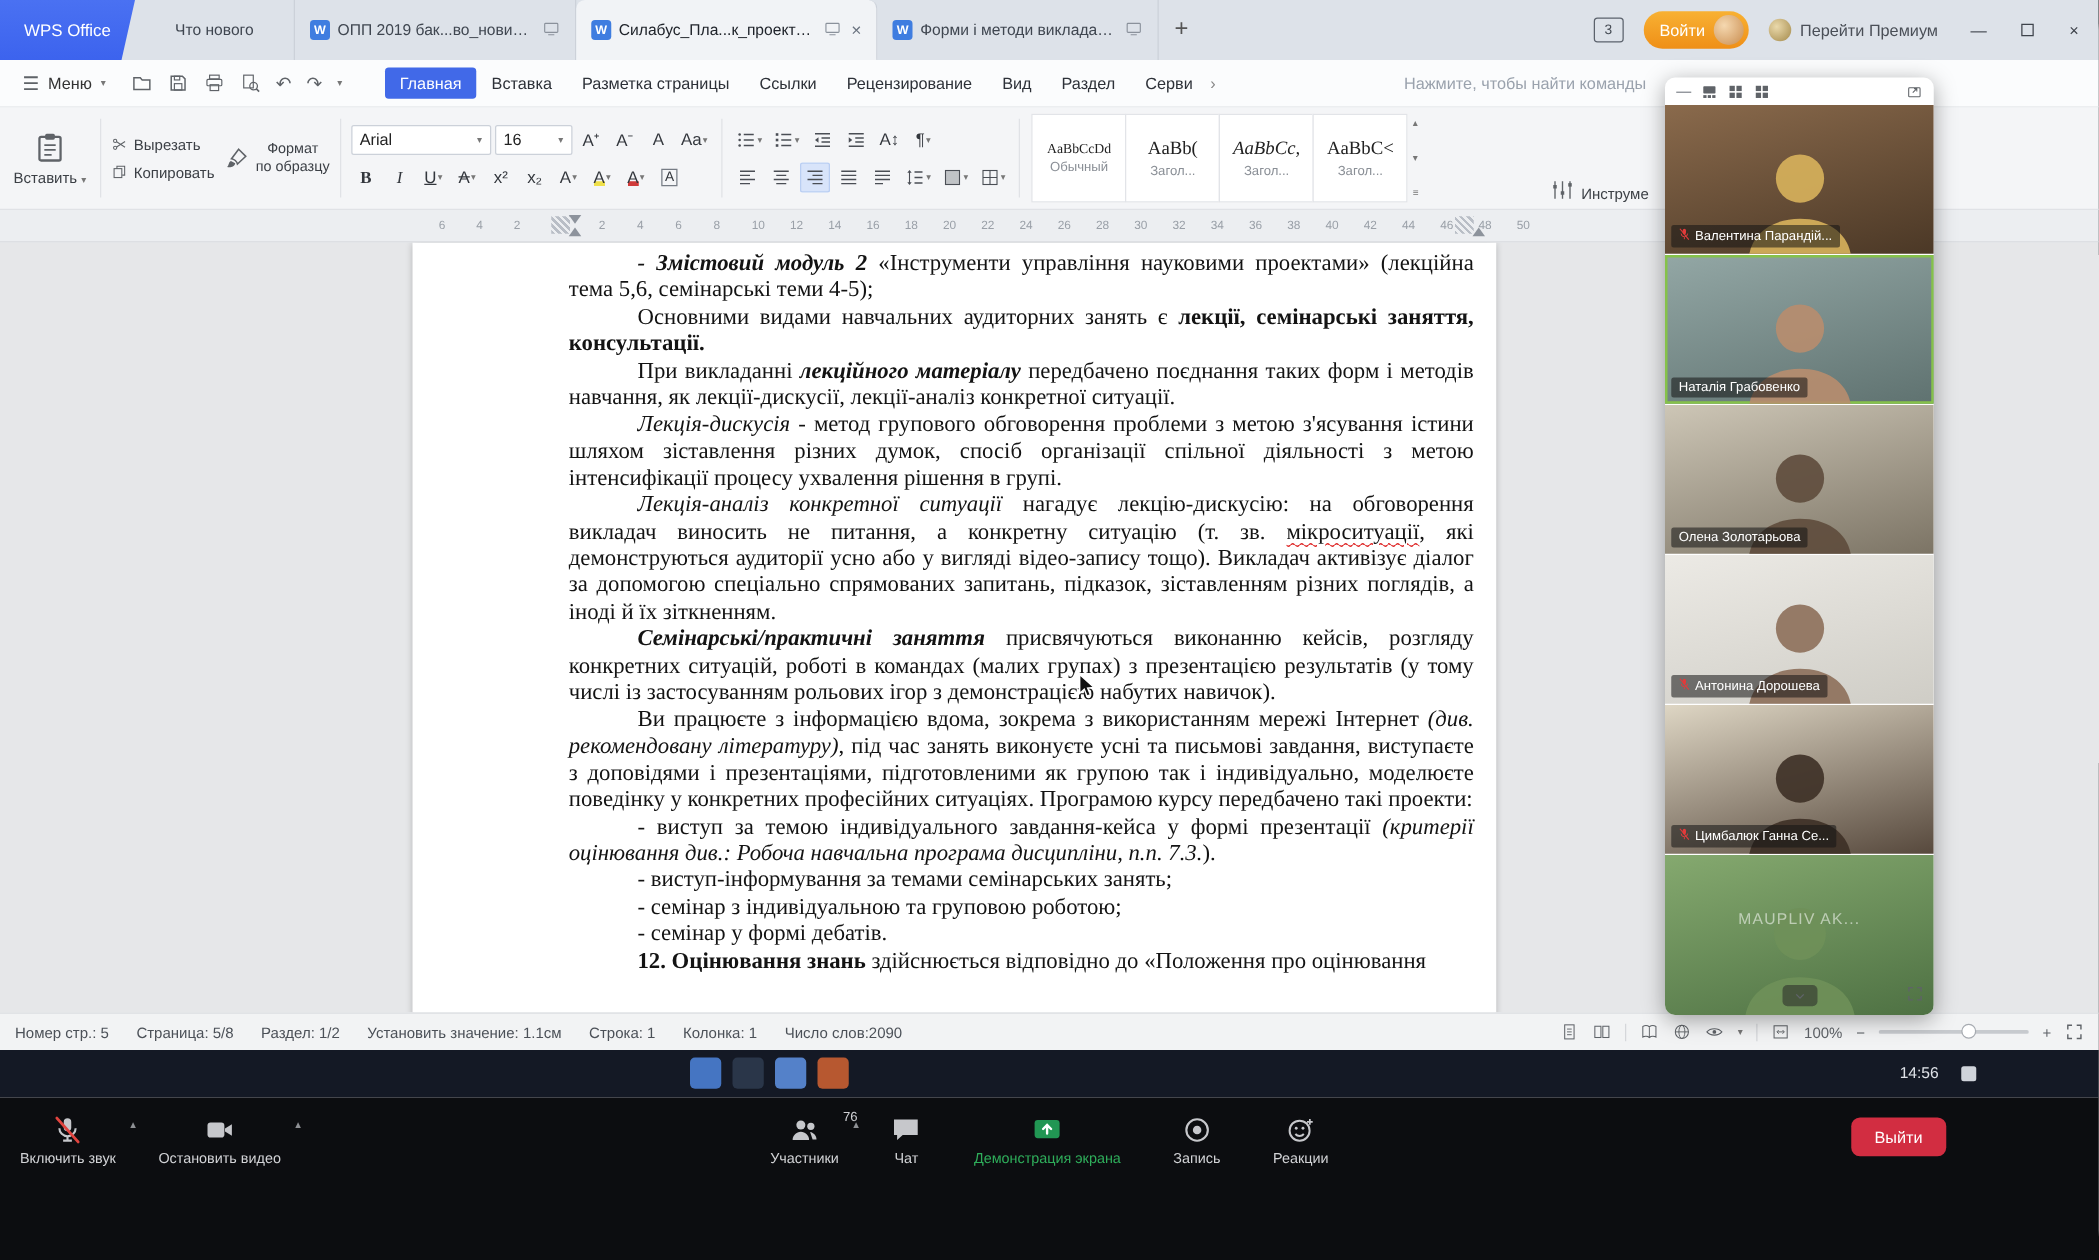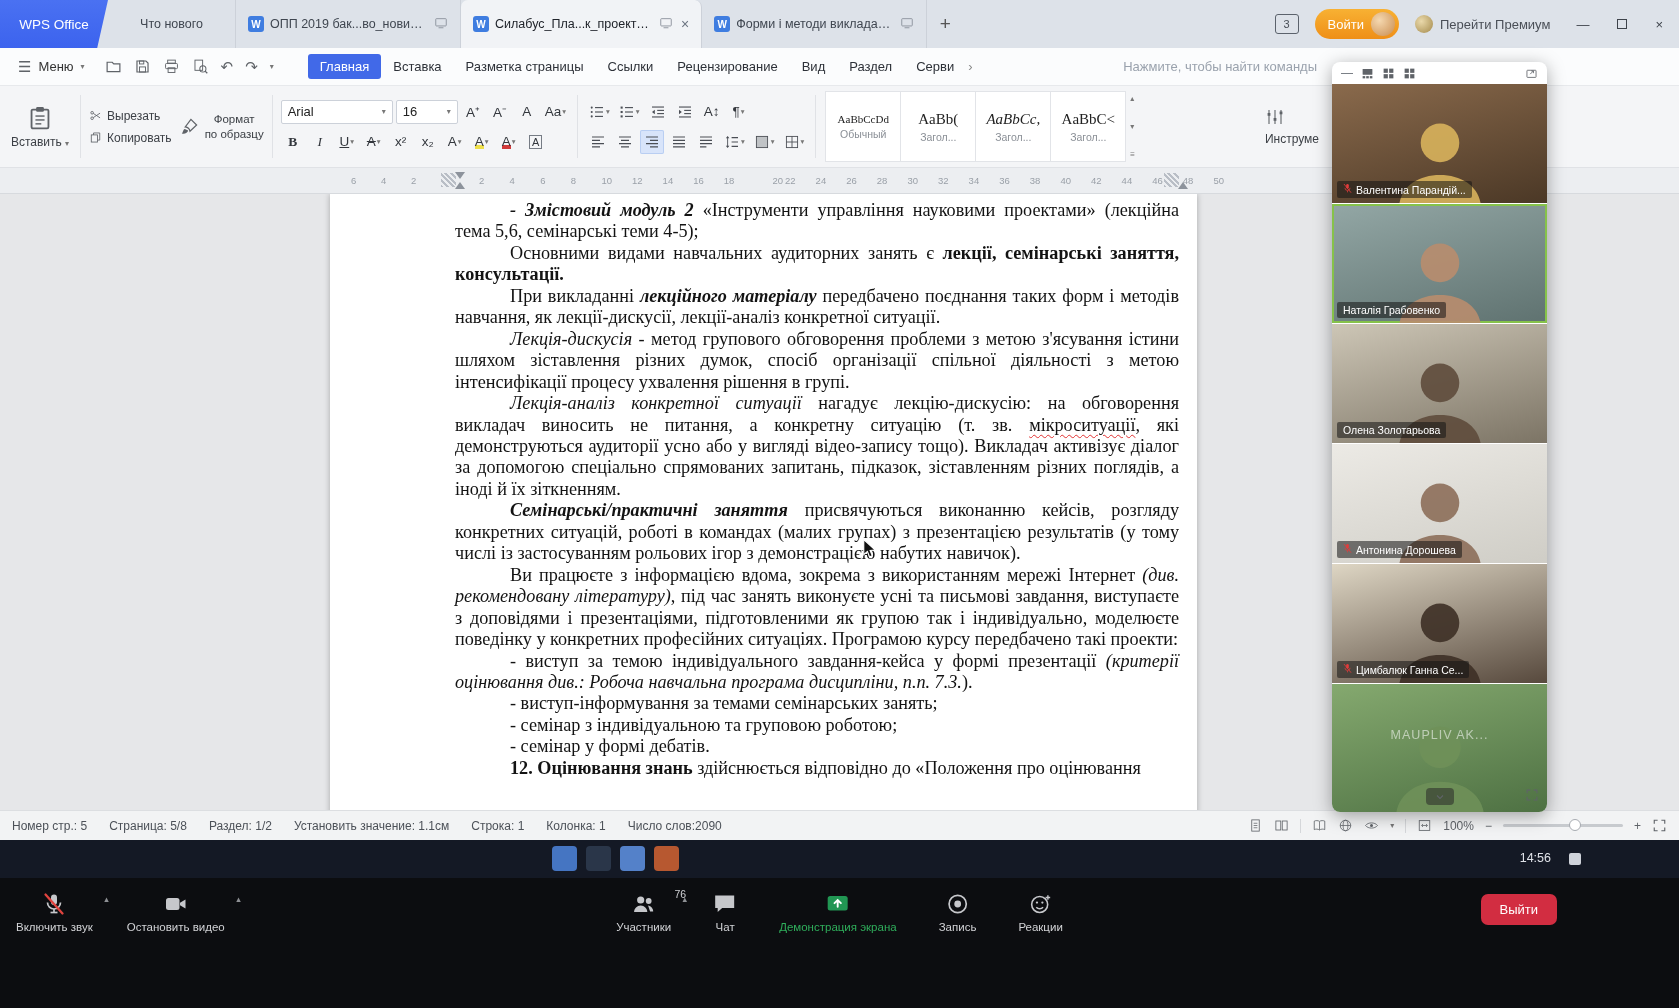--- a/index.html
+++ b/index.html
@@ -80,21 +80,21 @@
   [data-name="font-color-button"] .g{box-shadow:inset 0 -4px 0 #d03a3a;}
   [data-name="char-border-button"] .g{border:1px solid #767c85;padding:0 2px;font-size:11px;}
   .styles{display:flex;align-items:stretch;margin-left:2px;}
   .stcell{width:76px;background:#fff;border:1px solid #e2e4e8;margin-left:-1px;display:flex;
     flex-direction:column;align-items:center;justify-content:center;gap:3px;}
   .stsample{font-family:"Liberation Serif","DejaVu Serif",serif;font-size:15px;color:#222;}
   .stcell.c0 .stsample{font-size:11px;}
   .stcell.c2 .stsample{font-style:italic;}
   .stname{font-size:10.5px;color:#8a8f96;}
   .stscroll{display:flex;flex-direction:column;justify-content:space-between;padding:3px 4px;color:#777;font-size:8px;}
-  .tools-grp{margin-left:auto;margin-right:352px;display:flex;flex-direction:column;align-items:flex-start;
+  .tools-grp{margin-left:auto;margin-right:352px;display:flex;align-items:flex-end;
     justify-content:center;gap:5px;font-size:12px;color:#3c4046;}
   .tools-grp .ic svg{width:20px;height:20px;}
 
   
   .ruler{height:26px;background:#eceef1;position:relative;border-bottom:1px solid #d7dade;
     font-size:9.5px;color:#9aa0a8;flex:0 0 auto;}
   .rnum{position:absolute;top:7px;}
   .hatch{position:absolute;width:15px;height:14px;top:5px;
     background:repeating-linear-gradient(45deg,#b9bec6 0 2px,#eceef1 2px 4px);}
   .tri-d{position:absolute;width:0;height:0;border-left:5px solid transparent;border-right:5px solid transparent;
@@ -553,21 +553,21 @@
       <span class="rnum" data-name="ruler-number" style="left: 411px;">2</span>
       <span class="rnum" data-name="ruler-number" style="left: 479px;">2</span>
       <span class="rnum" data-name="ruler-number" style="left: 509.6px;">4</span>
       <span class="rnum" data-name="ruler-number" style="left: 540.2px;">6</span>
       <span class="rnum" data-name="ruler-number" style="left: 570.8px;">8</span>
       <span class="rnum" data-name="ruler-number" style="left: 601.4px;">10</span>
       <span class="rnum" data-name="ruler-number" style="left: 632px;">12</span>
       <span class="rnum" data-name="ruler-number" style="left: 662.6px;">14</span>
       <span class="rnum" data-name="ruler-number" style="left: 693.2px;">16</span>
       <span class="rnum" data-name="ruler-number" style="left: 723.8px;">18</span>
-      <span class="rnum" data-name="ruler-number" style="left: 754.4px; margin-left: 18px;">20</span>
+      <span class="rnum" data-name="ruler-number" style="left: 754.4px;">20</span>
       <span class="rnum" data-name="ruler-number" style="left: 785px;">22</span>
       <span class="rnum" data-name="ruler-number" style="left: 815.6px;">24</span>
       <span class="rnum" data-name="ruler-number" style="left: 846.2px;">26</span>
       <span class="rnum" data-name="ruler-number" style="left: 876.8px;">28</span>
       <span class="rnum" data-name="ruler-number" style="left: 907.4px;">30</span>
       <span class="rnum" data-name="ruler-number" style="left: 938px;">32</span>
       <span class="rnum" data-name="ruler-number" style="left: 968.6px;">34</span>
       <span class="rnum" data-name="ruler-number" style="left: 999.2px;">36</span>
       <span class="rnum" data-name="ruler-number" style="left: 1029.8px;">38</span>
       <span class="rnum" data-name="ruler-number" style="left: 1060.4px;">40</span>

